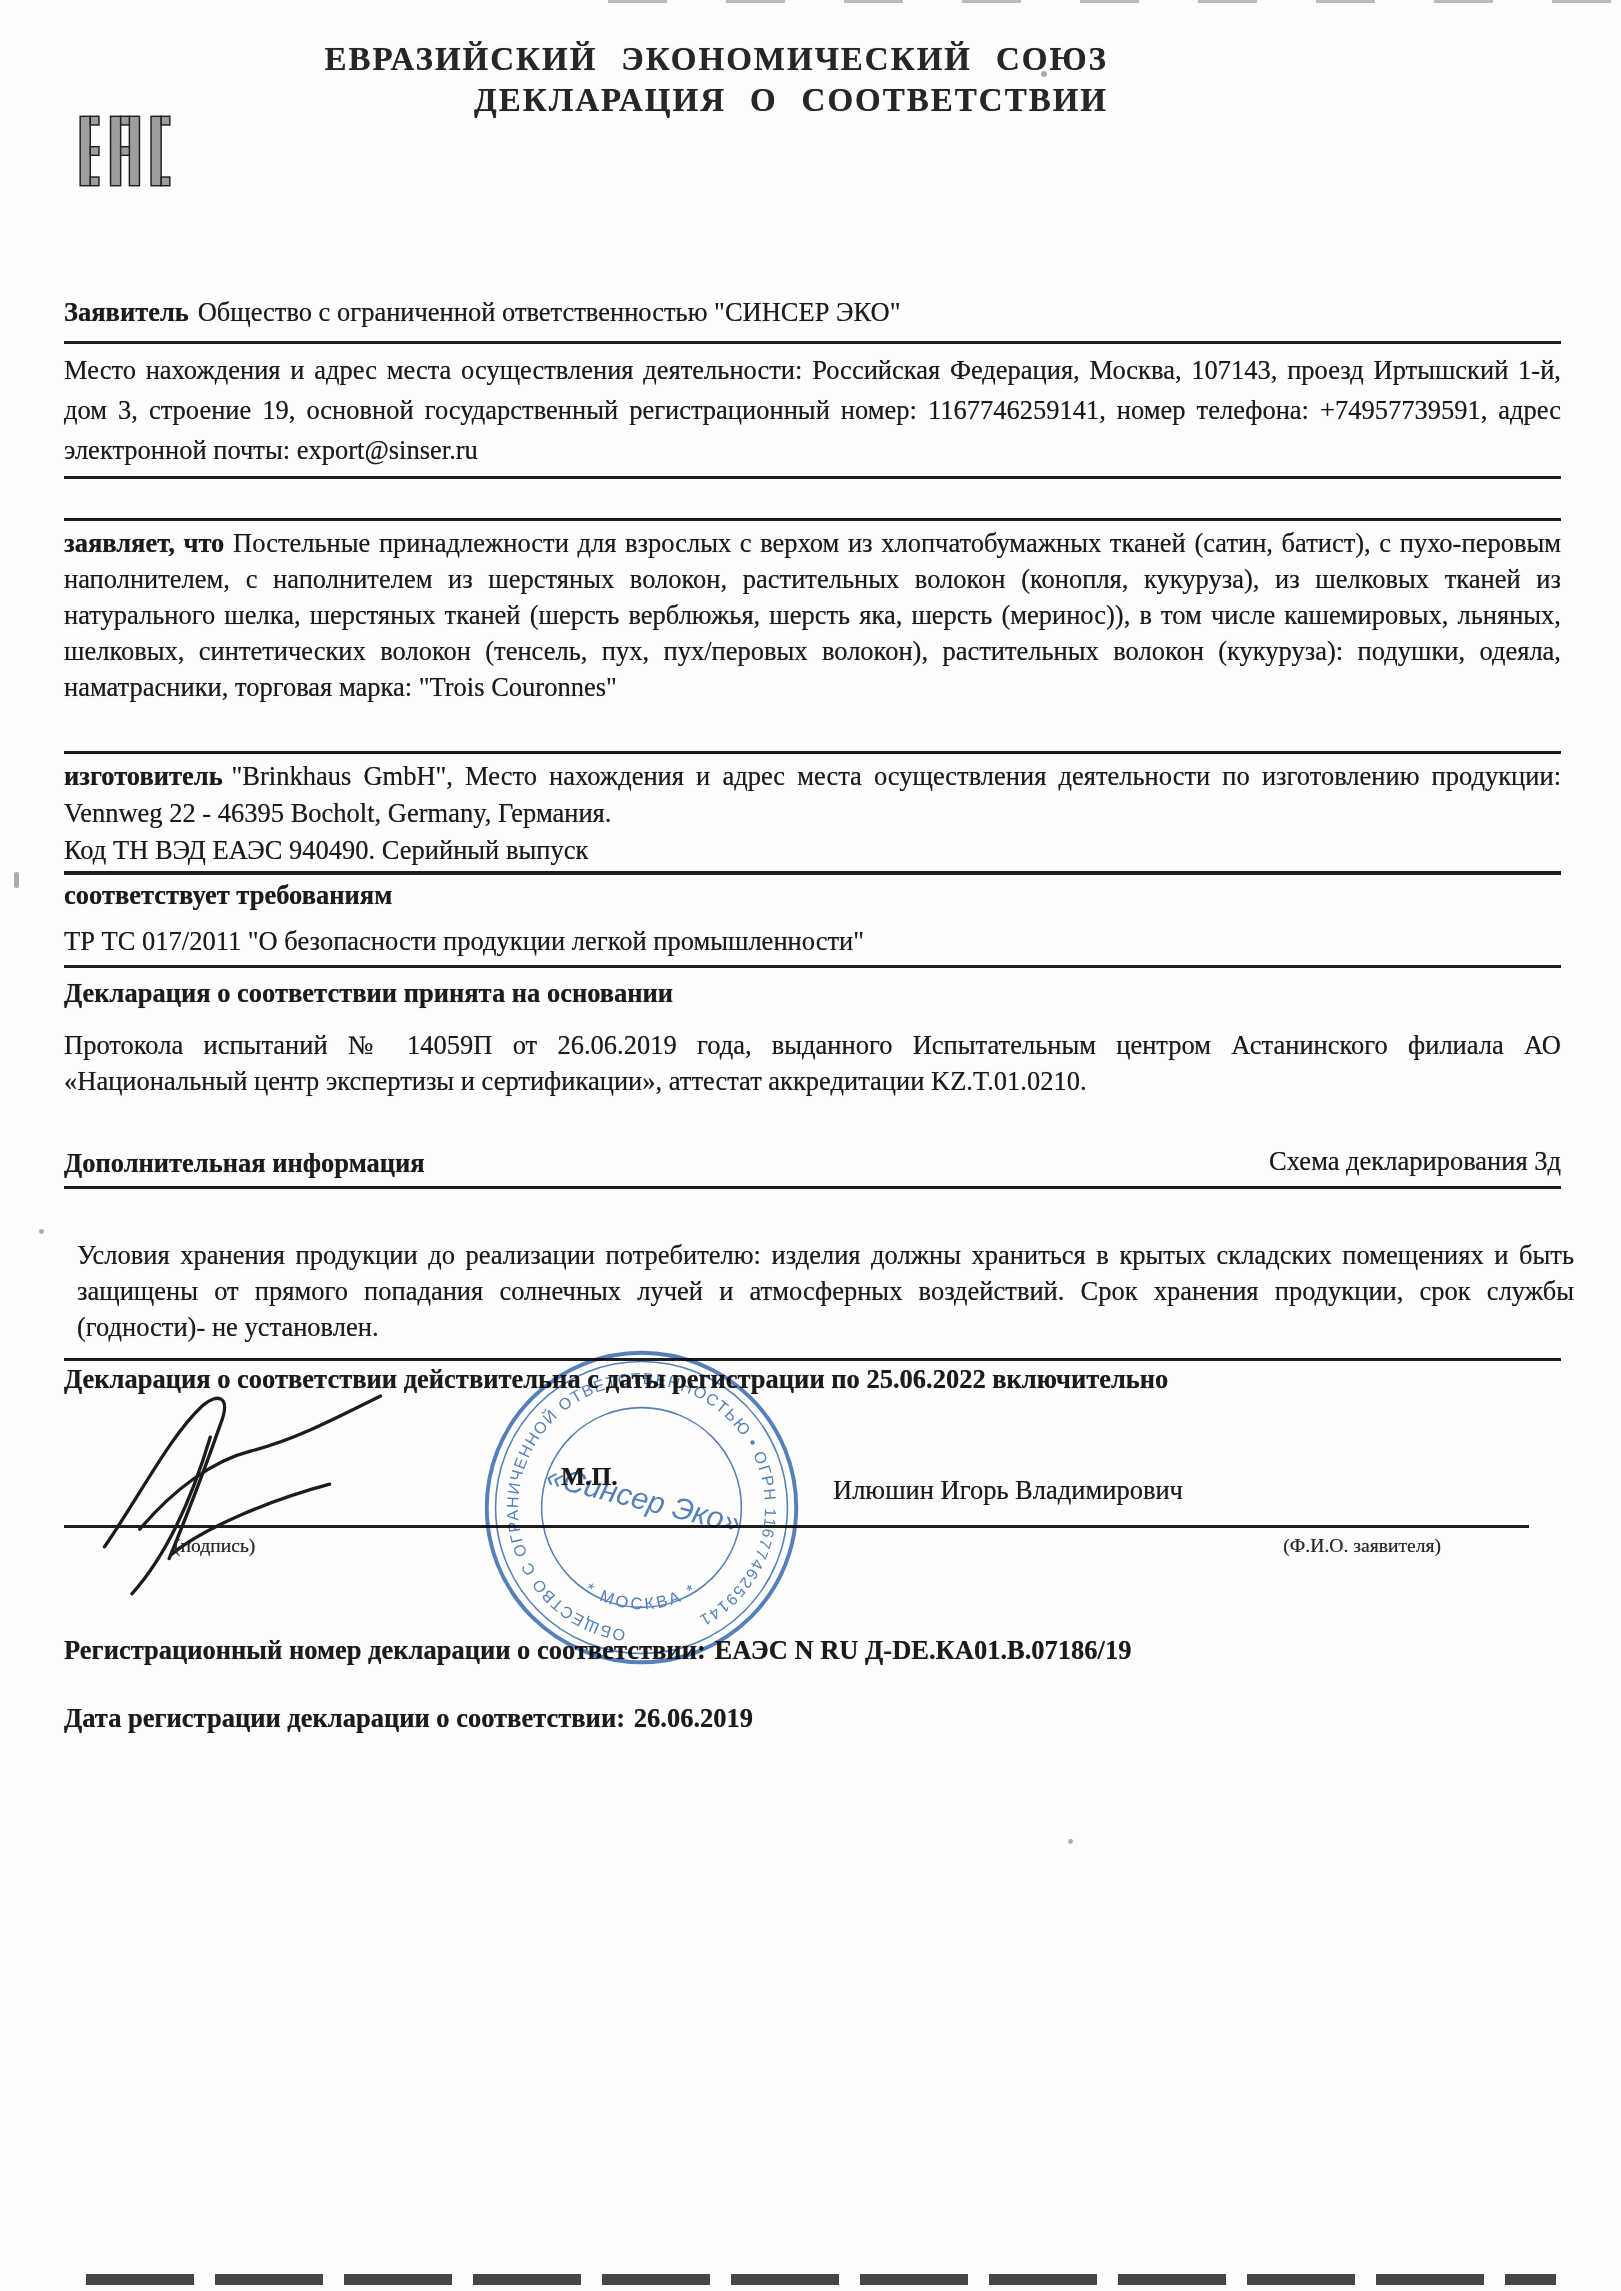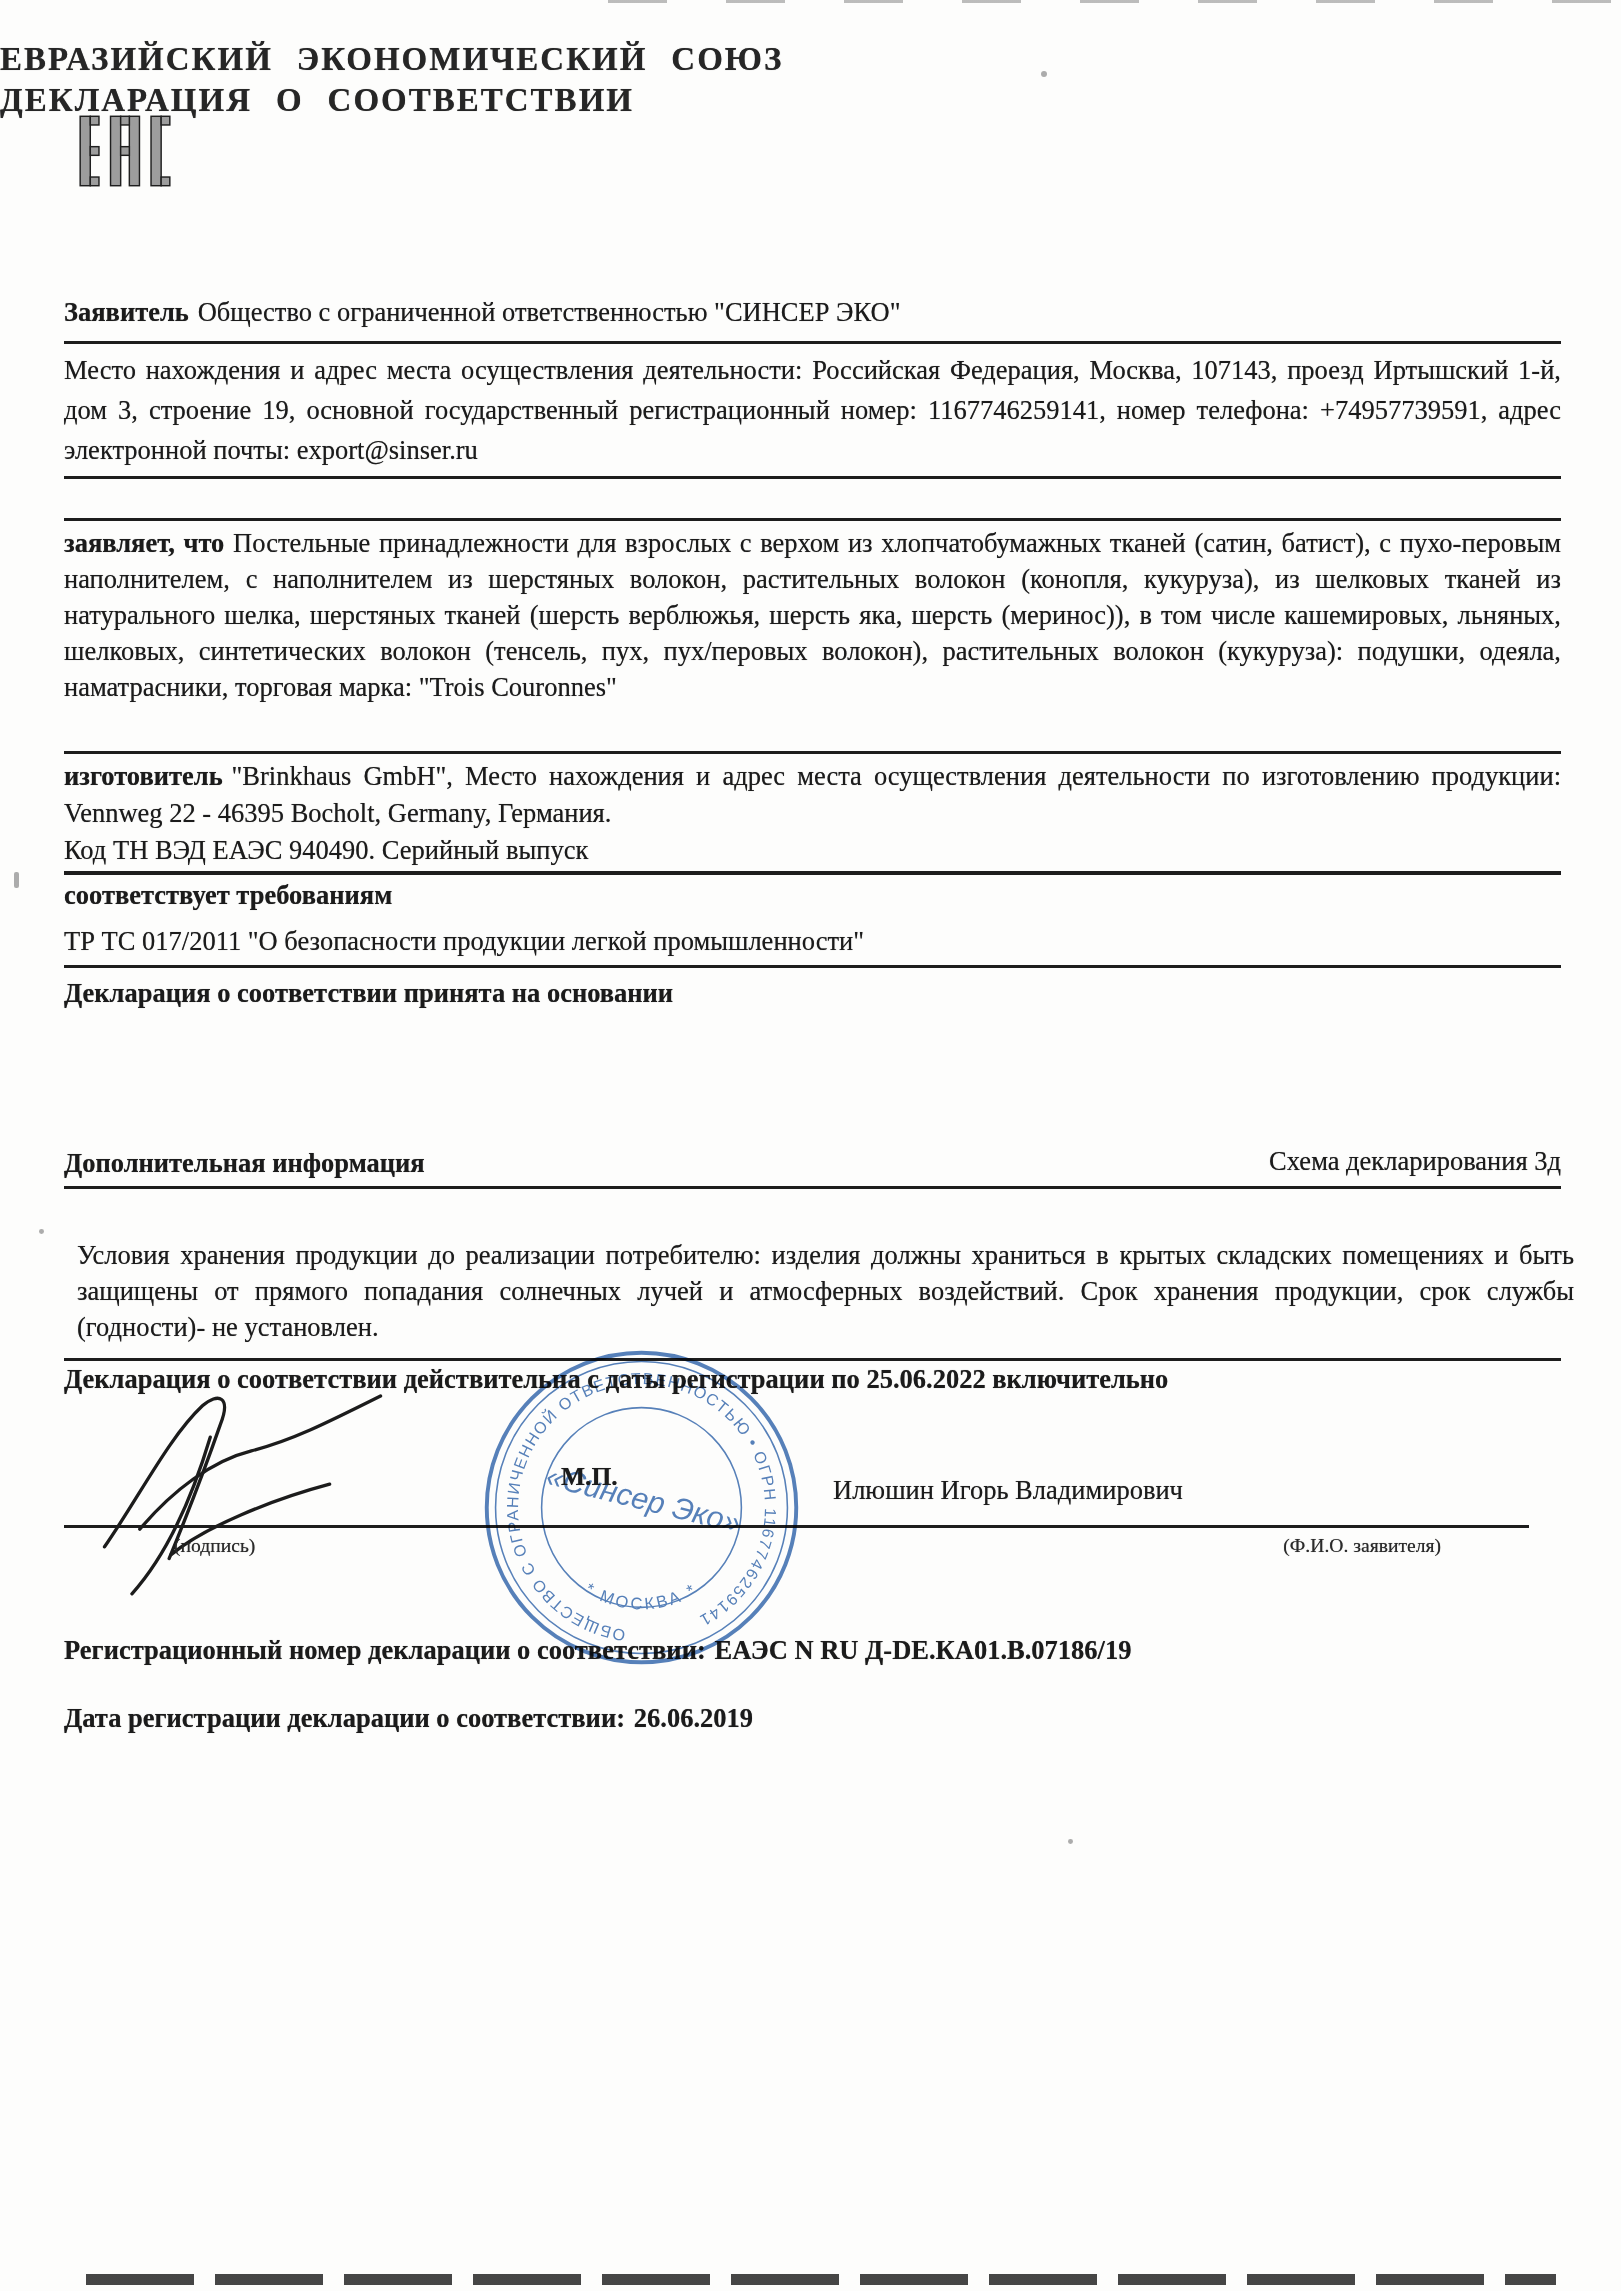--- a/index.html
+++ b/index.html
@@ -4,21 +4,21 @@
 <style>
   html,body{margin:0;padding:0;background:#e8e8e8;}
   .page{
     position:relative;width:1621px;height:2292px;margin:0 auto;
     background:#fdfdfc;overflow:hidden;
     font-family:"Liberation Serif","DejaVu Serif",serif;
     color:#1b1b1b;
   }
   .abs{position:absolute;}
   .scan{text-shadow:0 0 0.7px rgba(10,10,10,.6);}
-  .title{font-weight:bold;font-size:33px;letter-spacing:2px;word-spacing:13.7px;color:#262626;text-align:left;}
+  .title{font-weight:bold;font-size:33px;letter-spacing:2px;word-spacing:13.7px;color:#262626;text-align:right;}
   .rule{position:absolute;left:64px;width:1497px;background:#1d1d1d;height:2.9px;}
   .body-text{font-size:26.5px;line-height:36px;text-align:justify;}
   .lbl{font-weight:bold;margin-right:8.8px;}
   .heading{font-size:26.5px;font-weight:bold;}
   .caption{font-size:19.6px;color:#2a2a2a;}
   .boldline{font-size:26.5px;font-weight:bold;}
   .stamp-wrap{mix-blend-mode:multiply;opacity:.88;}
   .speck{position:absolute;background:#6a6a6a;opacity:.55;border-radius:50%;}
   .edge-artifact{position:absolute;opacity:.8;}
 </style>
@@ -81,20 +81,21 @@
     </div>
     <div class="body-text" style="line-height:37px;text-align:left;">Код ТН ВЭД ЕАЭС 940490. Серийный выпуск</div>
   </div>
   <div class="rule" style="top:871px;height:3.9px;"></div>
 
   <div class="abs heading scan" style="left:64px;top:880px;">соответствует требованиям</div>
   <div class="abs body-text scan" style="left:64px;top:923px;width:1497px;text-align:left;">ТР ТС 017/2011 "О безопасности продукции легкой промышленности"</div>
   <div class="rule" style="top:965px;"></div>
 
   <div class="abs heading scan" style="left:64px;top:978px;">Декларация о соответствии принята на основании</div>
+  <div class="abs body-text scan" style="left:64px;top:1027px;width:1497px;">Протокола испытаний № 14059П от 26.06.2019 года,  выданного Испытательным центром Астанинского филиала АО «Национальный центр экспертизы и сертификации»,  аттестат аккредитации KZ.T.01.0210.</div>
   <div class="abs body-text scan" style="left:64px;top:1143px;width:1497px;text-align:right;">Схема декларирования 3д</div>
   <div class="rule" style="top:1186px;"></div>
 
   <div class="abs heading scan" style="left:64px;top:1148px;">Дополнительная информация</div>
   <div class="abs body-text scan" style="left:64px;top:1237px;width:1497px;margin-left:13px;">Условия хранения продукции до реализации потребителю: изделия должны храниться в крытых складских помещениях и быть защищены от прямого попадания солнечных лучей и атмосферных воздействий. Срок хранения продукции, срок службы (годности)- не установлен.</div>
   <div class="rule" style="top:1358px;"></div>
 
   <div class="abs boldline scan" style="left:64px;top:1364px;width:1497px;">Декларация о соответствии действительна с даты регистрации по 25.06.2022 включительно</div>
 
   <svg class="abs" style="left:83px;top:1380px;" width="323" height="221" viewBox="0 0 330 225">

